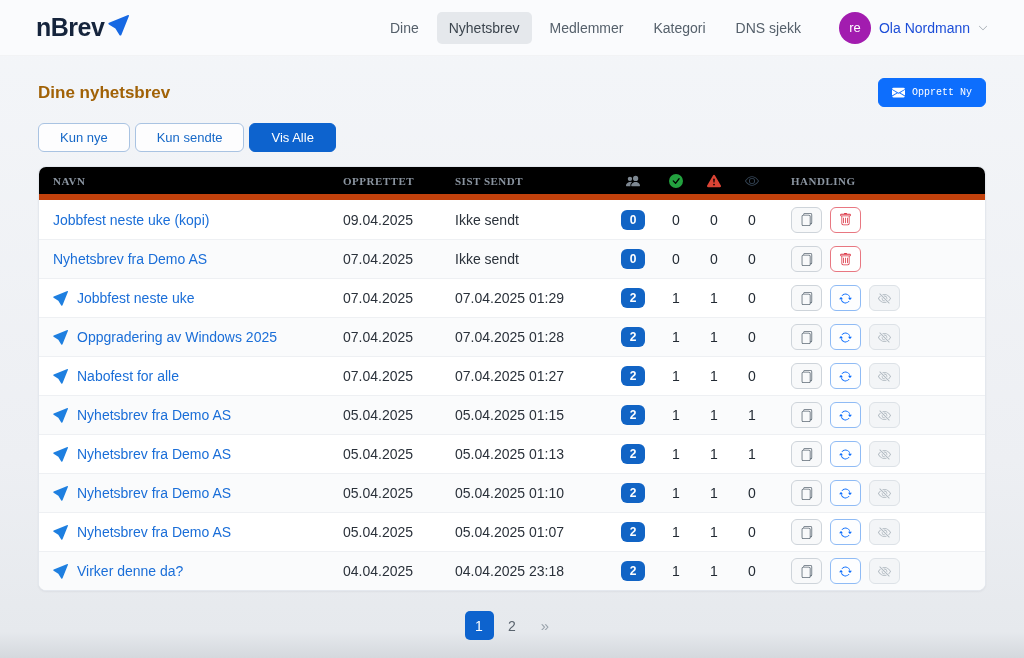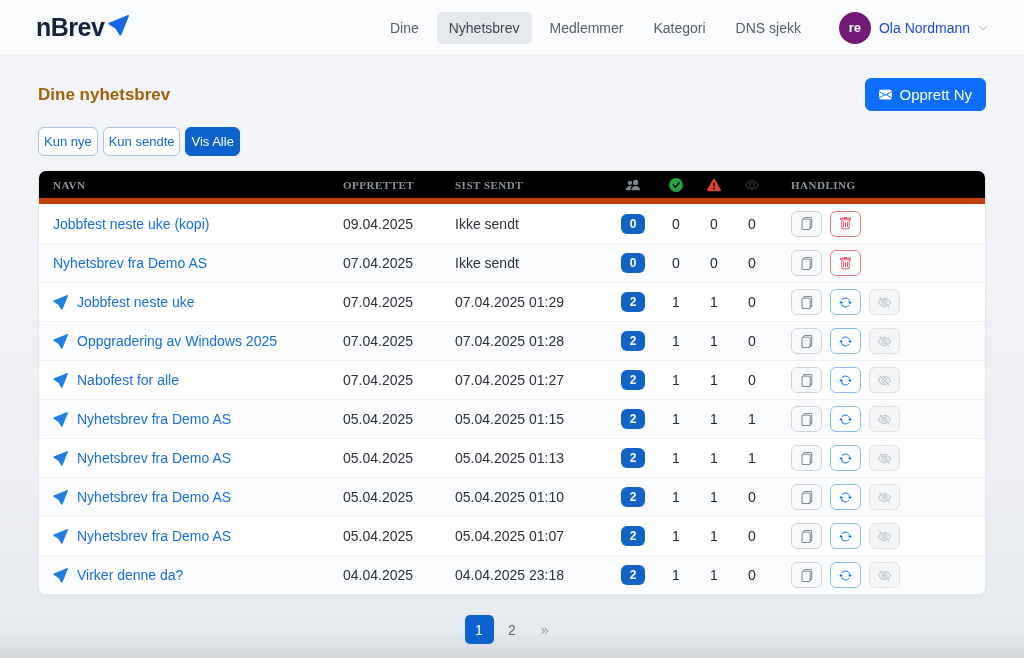--- a/index.html
+++ b/index.html
@@ -21,44 +21,44 @@
   .logo-text { font-size:25px; font-weight:bold; color:#15243c; letter-spacing:-0.5px; }
   .logo-mark svg { width:21px; height:21px; fill:#1668e3; margin-top:2px; }
   .nav-items { display:flex; align-items:center; gap:6px; margin-left:auto; }
   .nav-item {
     font-size:14px; color:#55606b; text-decoration:none;
     padding:8px 12px; border-radius:5px; cursor:pointer; white-space:nowrap;
   }
   .nav-item.active { background:#e5e8ec; color:#3c454e; }
   .nav-user { display:flex; align-items:center; gap:8px; margin-left:26px; cursor:pointer; }
   .avatar {
-    width:32px; height:32px; border-radius:50%; background:#701a75;
-    color:#fff; font-size:13px; font-weight:bold;
+    width:32px; height:32px; border-radius:50%; background:#a21caf;
+    color:#fff; font-size:13px; font-weight:normal;
     display:flex; align-items:center; justify-content:center;text-align:center;
   }
   .user-name { font-size:14px; color:#1d4ed8; }
   .chev svg { width:10px; height:10px; fill:#8a939c; }
 
   
   .page-head {
     margin:22px 38px 0; display:flex; justify-content:space-between; align-items:center;
   }
   .page-title { font-size:17px; font-weight:bold; color:#a16207; }
   .btn-primary {
     display:inline-flex; align-items:center; gap:7px;
     background:#0d6efd; color:#fff; border:1px solid #0d6efd;
-    font-size:15px; font-weight:500; padding:7px 13px; border-radius:6px; cursor:pointer;
-    font-family:Liberation Sans, sans-serif;
+    font-size:10px; font-weight:500; padding:7px 13px; border-radius:6px; cursor:pointer;
+    font-family:Liberation Mono, monospace;
   }
   .btn-primary svg { width:13px; height:13px; fill:#fff; }
 
   
   .filters { margin:16px 38px 0; display:flex; gap:5px; }
   .filter-btn {
-    font-size:13px; padding:6px 5px; border-radius:6px; cursor:pointer;
+    font-size:13px; padding:6px 21px; border-radius:6px; cursor:pointer;
     background:#fdfdfe; border:1px solid #a9c3e2; color:#1668c7; font-family:inherit;
   }
   .filter-btn.active { background:#0d63ce; border-color:#0d63ce; color:#fff; }
 
   
   .card {
     margin:14px 38px 0; background:#fff; border:1px solid #e4e8ee;
     border-radius:8px; overflow:hidden; box-shadow:0 1px 2px rgba(16,24,40,0.05);
   }
   .trow {

